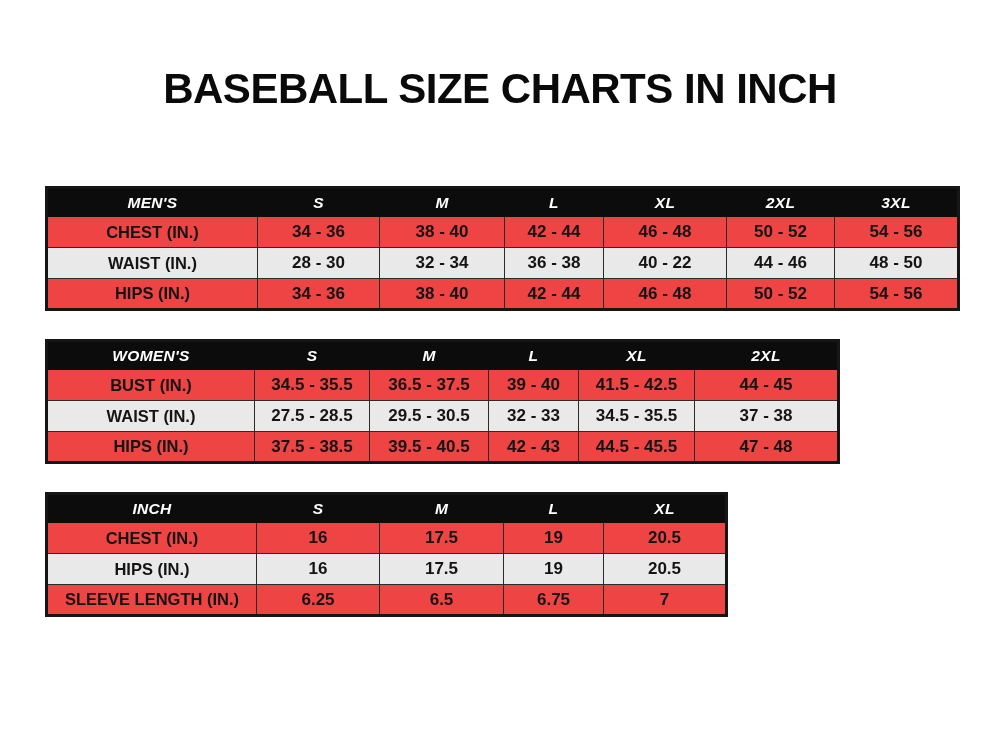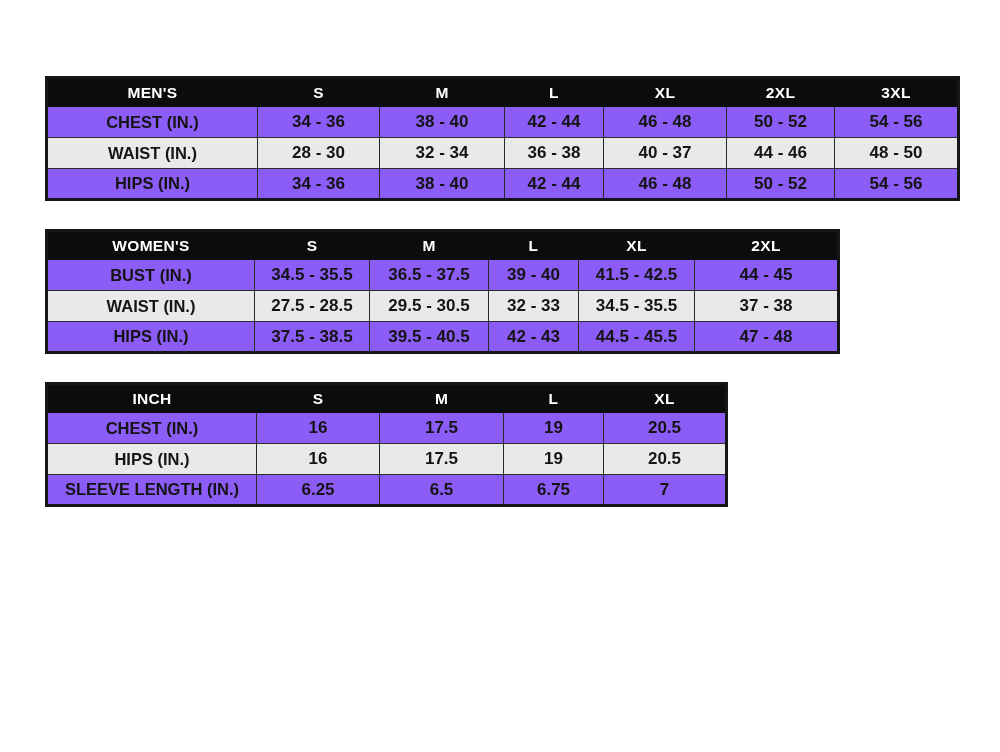--- a/index.html
+++ b/index.html
@@ -34,47 +34,48 @@
     table-layout: fixed;
     border: 3px solid #161616;
     color: #141414;
     font-weight: bold;
     text-align: center;
   }
   table.size-table + table.size-table {
     margin-top: 28px;
     border-radius: 21px;
   }
-  table.size-table thead tr { height: 29px; }
+  table.size-table thead tr { height: 29px; font-style: italic; }
   table.size-table thead th {
     background: #0c0c0c;
     color: #ffffff;
     font-size: 15.5px;
     letter-spacing: 0.3px;
     border: 1px solid #0c0c0c;
     padding: 0;
   }
-  table.size-table tbody tr { height: 31px; background: #8b5cf6; }
+  table.size-table tbody tr { height: 31px; background: #ef4444; }
   table.size-table tbody tr:nth-child(even) { background: #e9e9e9; }
   table.size-table tbody th,
   table.size-table tbody td {
     border: 1.7px solid #2b2b2b;
     padding: 0;
     font-size: 17px;
     background: transparent;
   }
   table.size-table tbody th {
     font-size: 16.5px;
     font-weight: bold;
   }
 </style>
 </head>
 <body>
 
 <div class="page">
+  <h1 class="page-title">BASEBALL SIZE CHARTS IN INCH</h1>
   <div class="tables">
     <table class="size-table" style="width: 912px;">
         <colgroup>
           <col style="width: 211px;">
           <col style="width: 122px;">
           <col style="width: 125px;">
           <col style="width: 99px;">
           <col style="width: 123px;">
           <col style="width: 108px;">
           <col style="width: 124px;">
@@ -98,21 +99,21 @@
             <td>42 - 44</td>
             <td>46 - 48</td>
             <td>50 - 52</td>
             <td>54 - 56</td>
           </tr>
           <tr>
             <th scope="row">WAIST (IN.)</th>
             <td>28 - 30</td>
             <td>32 - 34</td>
             <td>36 - 38</td>
-            <td>40 - 37</td>
+            <td>40 - 22</td>
             <td>44 - 46</td>
             <td>48 - 50</td>
           </tr>
           <tr>
             <th scope="row">HIPS (IN.)</th>
             <td>34 - 36</td>
             <td>38 - 40</td>
             <td>42 - 44</td>
             <td>46 - 48</td>
             <td>50 - 52</td>

